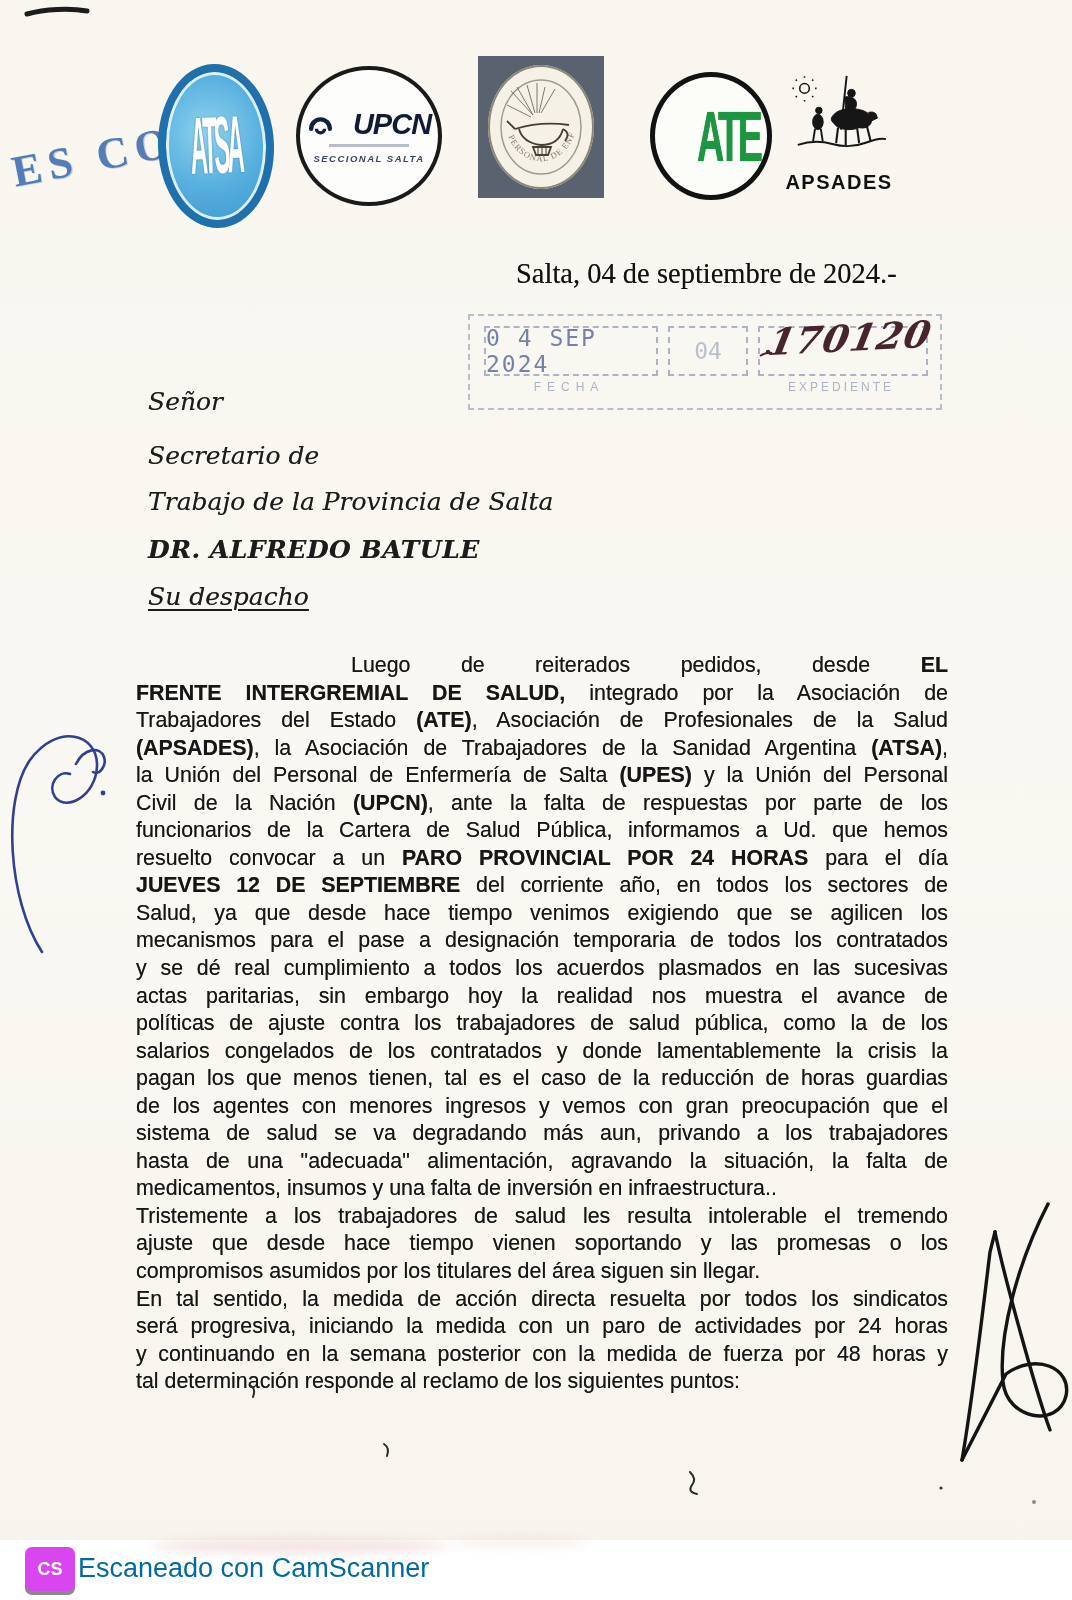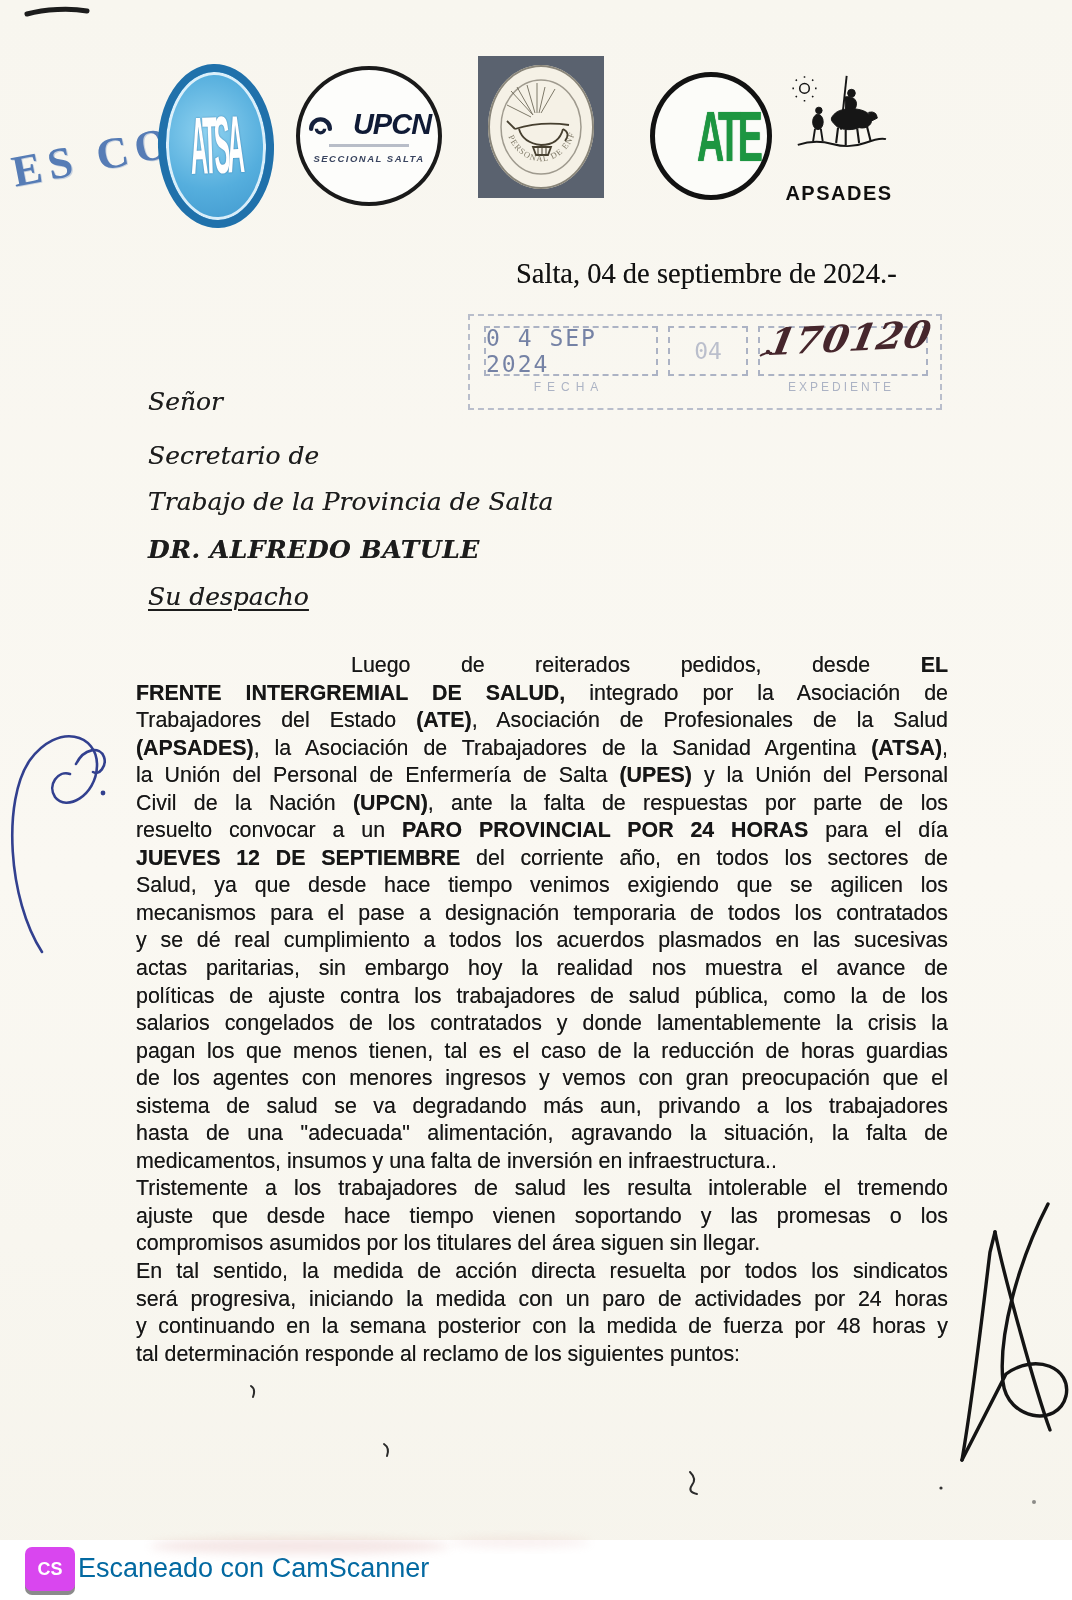--- a/index.html
+++ b/index.html
@@ -27,21 +27,21 @@
   .upcn-sub{font-size:9.5px;letter-spacing:1.5px;color:#39445f;font-weight:700;font-style:italic;}
   .upes{position:absolute;left:478px;top:56px;width:126px;height:142px;background:#5a626f;
         display:flex;align-items:center;justify-content:center;}
   .upes-inner{width:106px;height:124px;background:#f5f1e6;border-radius:50%;
         box-shadow:inset 0 0 0 2px #8a867a;display:flex;align-items:center;justify-content:center;}
   .ate{position:absolute;left:650px;top:72px;width:112px;height:118px;border-radius:50%;
        background:#fcfcf9;border:5px solid #121212;display:flex;align-items:center;justify-content:flex-end;}
   .ate span{color:var(--ate_green,#1d9641);font-weight:700;font-size:46px;letter-spacing:-4px;
             transform:scaleY(1.55) scaleX(.82);text-shadow:0 0 .8px #157a32;}
   .apsades{position:absolute;left:780px;top:74px;width:118px;display:flex;flex-direction:column;align-items:center;}
-  .apsades-label{font-weight:700;font-size:20px;letter-spacing:1.5px;color:#101010;margin-top:12px;}
+  .apsades-label{font-weight:700;font-size:20px;letter-spacing:1.5px;color:#101010;margin-top:1px;}
   
   .dateline{position:absolute;left:516px;top:258px;font-family:"Liberation Serif",serif;
             font-size:28.5px;color:#121212;text-shadow:0 0 .5px rgba(0,0,0,.55);}
   
   .rstamp{position:absolute;left:468px;top:314px;width:470px;height:92px;z-index:0;
           border:2px dashed rgba(122,134,168,.5);}
   .rs-box{position:absolute;border:2px dashed rgba(122,134,168,.6);
           display:flex;align-items:center;justify-content:center;
           font-family:"DejaVu Sans Mono",monospace;}
   .rs-date{left:14px;top:10px;width:170px;height:46px;font-size:23px;letter-spacing:2px;
@@ -175,20 +175,21 @@
   <div class="addr a4">DR. ALFREDO BATULE</div>
   <div class="addr a5">Su despacho</div>
 
   <div class="body-text">
       <div class="bline indent"><span>Luego de reiterados pedidos, desde </span><b>EL</b></div>
       <div class="bline"><b>FRENTE INTERGREMIAL DE SALUD,</b><span> integrado por la Asociación de</span></div>
       <div class="bline"><span>Trabajadores del Estado </span><b>(ATE)</b><span>, Asociación de Profesionales de la Salud</span></div>
       <div class="bline"><b>(APSADES)</b><span>, la Asociación de Trabajadores de la Sanidad Argentina </span><b>(ATSA)</b><span>,</span></div>
       <div class="bline"><span>la Unión del Personal de Enfermería de Salta </span><b>(UPES)</b><span> y la Unión del Personal</span></div>
       <div class="bline"><span>Civil de la Nación </span><b>(UPCN)</b><span>, ante la falta de respuestas por parte de los</span></div>
+      <div class="bline"><span>funcionarios de la Cartera de Salud Pública, informamos a Ud. que hemos</span></div>
       <div class="bline"><span>resuelto convocar a un </span><b>PARO PROVINCIAL POR 24 HORAS</b><span> para el día</span></div>
       <div class="bline"><b>JUEVES 12 DE SEPTIEMBRE</b><span> del corriente año, en todos los sectores de</span></div>
       <div class="bline"><span>Salud, ya que desde hace tiempo venimos exigiendo que se agilicen los</span></div>
       <div class="bline"><span>mecanismos para el pase a designación temporaria de todos los contratados</span></div>
       <div class="bline"><span>y se dé real cumplimiento a todos los acuerdos plasmados en las sucesivas</span></div>
       <div class="bline"><span>actas paritarias, sin embargo hoy la realidad nos muestra el avance de</span></div>
       <div class="bline"><span>políticas de ajuste contra los trabajadores de salud pública, como la de los</span></div>
       <div class="bline"><span>salarios congelados de los contratados y donde lamentablemente la crisis la</span></div>
       <div class="bline"><span>pagan los que menos tienen, tal es el caso de la reducción de horas guardias</span></div>
       <div class="bline"><span>de los agentes con menores ingresos y vemos con gran preocupación que el</span></div>

